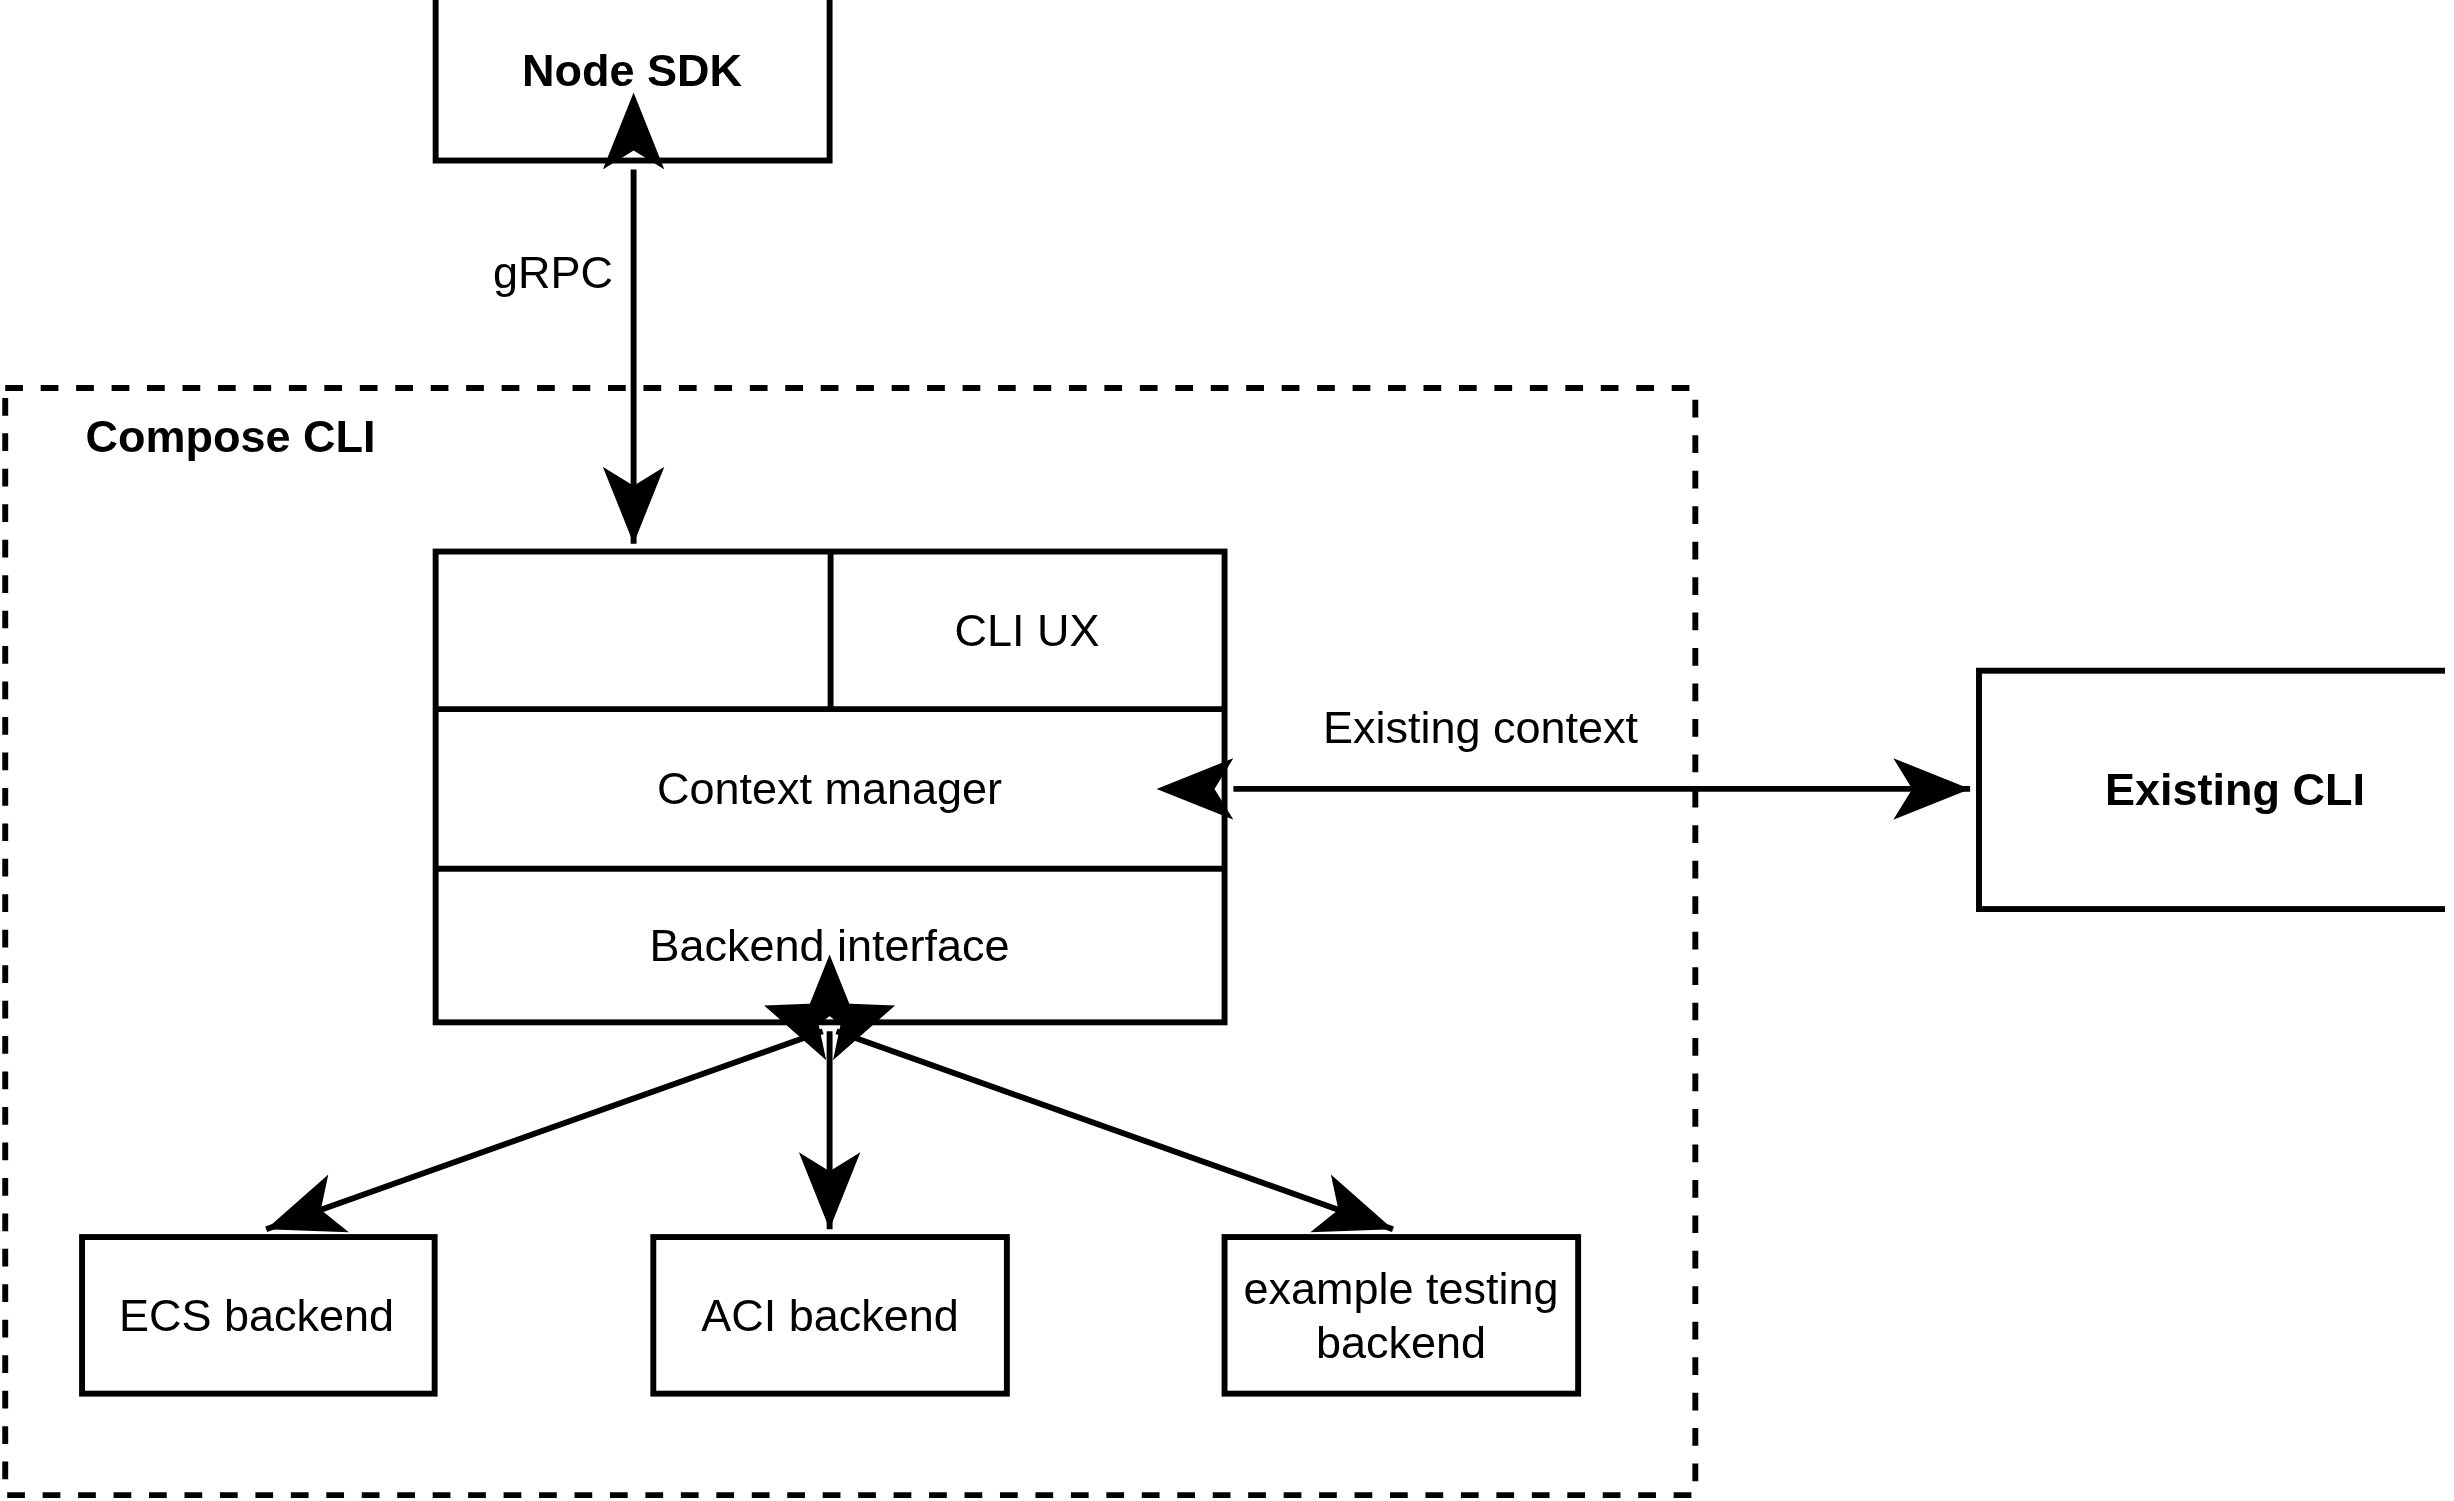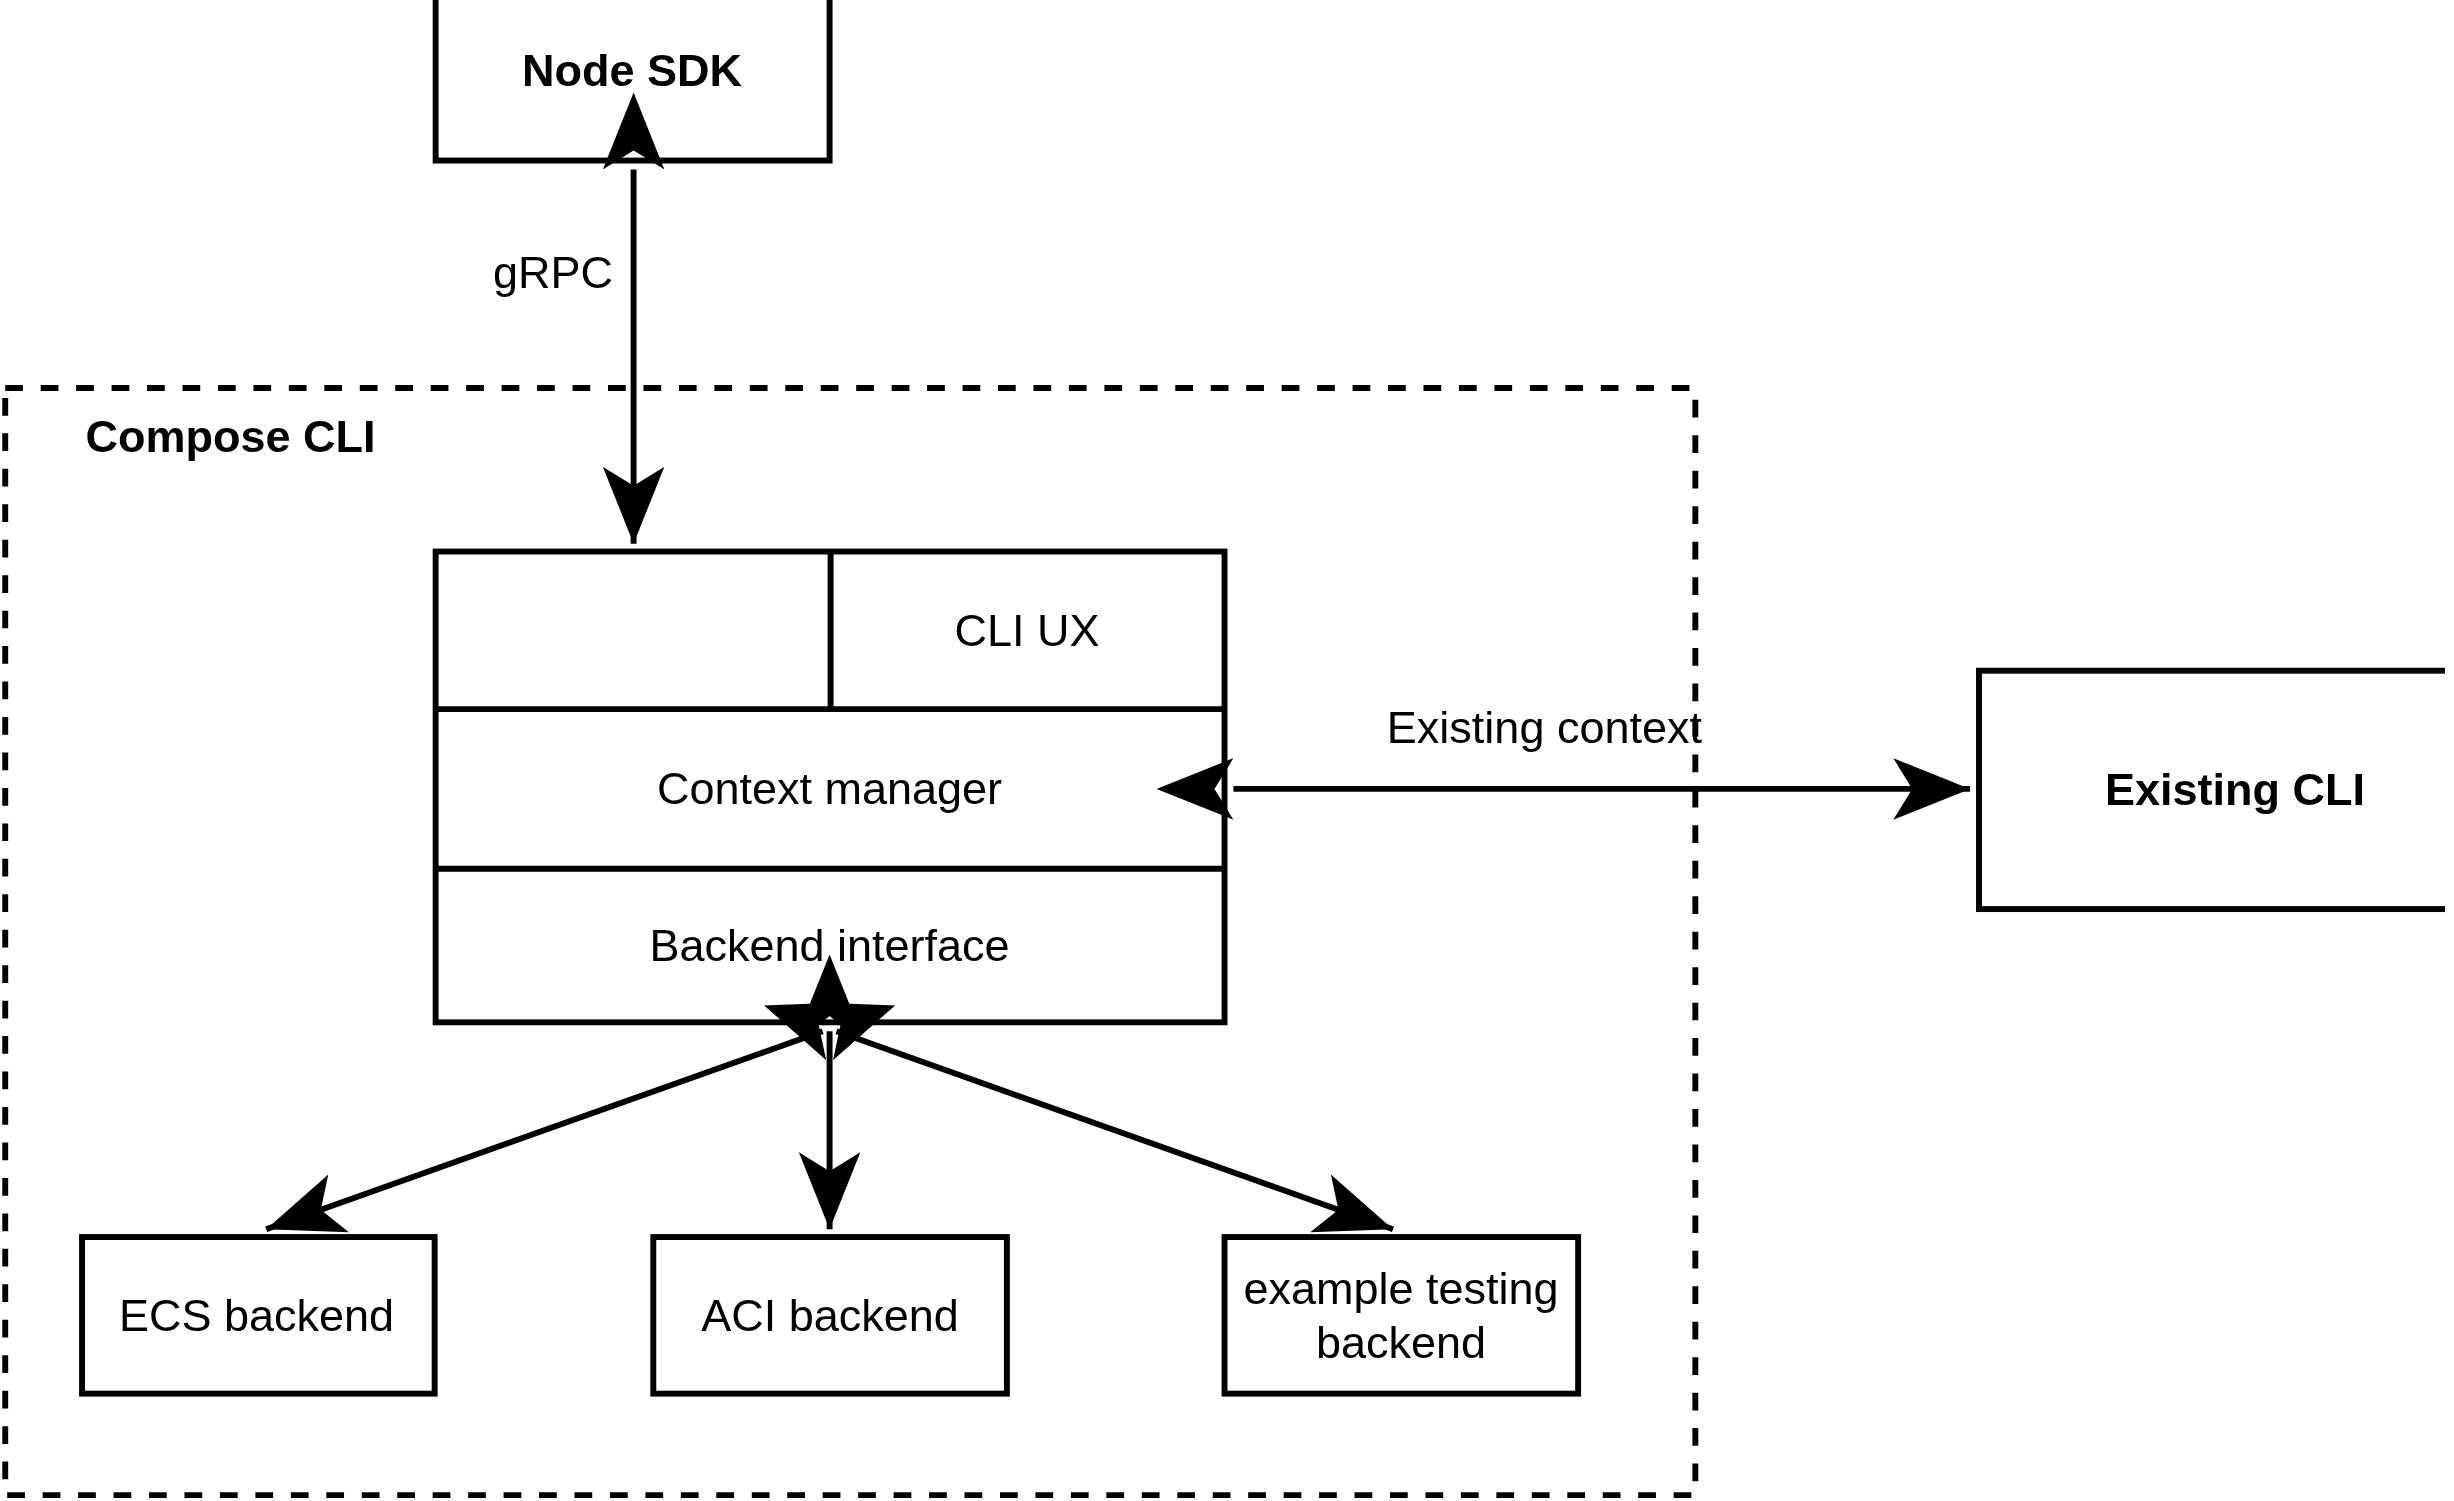--- a/index.html
+++ b/index.html
@@ -123,17 +123,17 @@
 
   <div class="lbl lbl-plain centered-box-label" style="left:80px; top:1237px; width:353px; height:157px;">ECS backend</div>
 
   <div class="lbl lbl-plain centered-box-label" style="left:1224px; top:1237px; width:354px; height:157px;">example testing
 backend</div>
 
   <div class="lbl lbl-plain centered-box-label" style="left:653px; top:1237px; width:354px; height:157px;">ACI backend</div>
 
   <div class="lbl lbl-plain" style="left:481px; top:246px; width:217px; height:55px; text-align:left;margin-left:12px;">gRPC</div>
 
-  <div class="lbl lbl-plain" style="left:1259px; top:701px; width:443px; height:55px; text-align:right;">Existing context</div>
+  <div class="lbl lbl-plain" style="left:1259px; top:701px; width:443px; height:55px; text-align:center;">Existing context</div>
 
 
 </div>
 
 
 </body></html>

